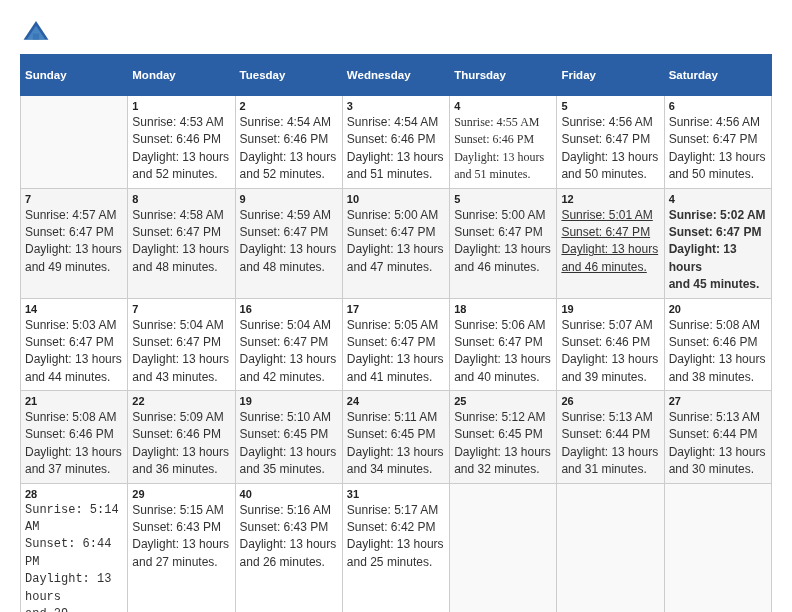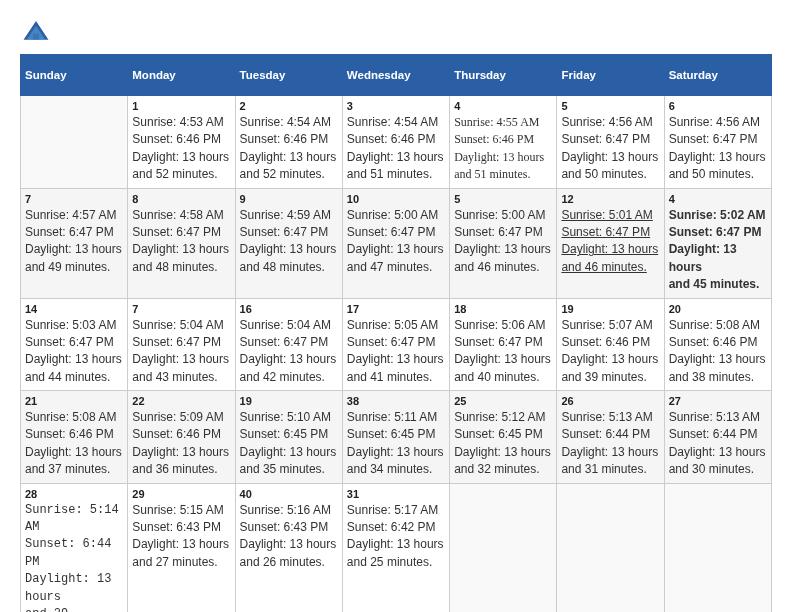--- a/index.html
+++ b/index.html
@@ -299,21 +299,21 @@
 and 36 minutes.</div>
           </td>
           <td>
             <div class="day-number">19</div>
             <div class="cell-content" style="white-space: pre-line;">Sunrise: 5:10 AM
 Sunset: 6:45 PM
 Daylight: 13 hours
 and 35 minutes.</div>
           </td>
           <td>
-            <div class="day-number">38</div>
+            <div class="day-number">24</div>
             <div class="cell-content" style="white-space: pre-line;">Sunrise: 5:11 AM
 Sunset: 6:45 PM
 Daylight: 13 hours
 and 34 minutes.</div>
           </td>
           <td>
             <div class="day-number">25</div>
             <div class="cell-content" style="white-space: pre-line;">Sunrise: 5:12 AM
 Sunset: 6:45 PM
 Daylight: 13 hours

